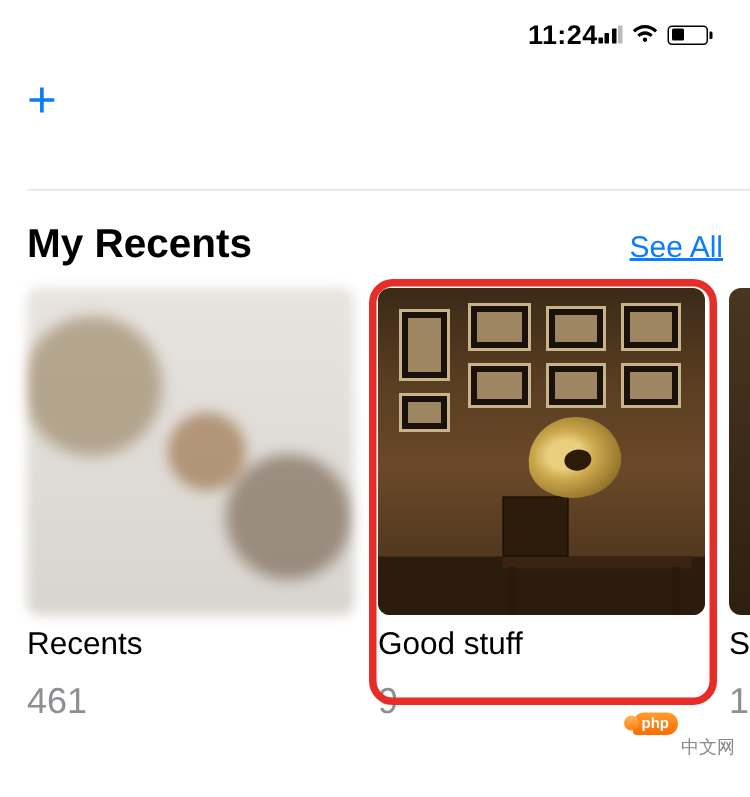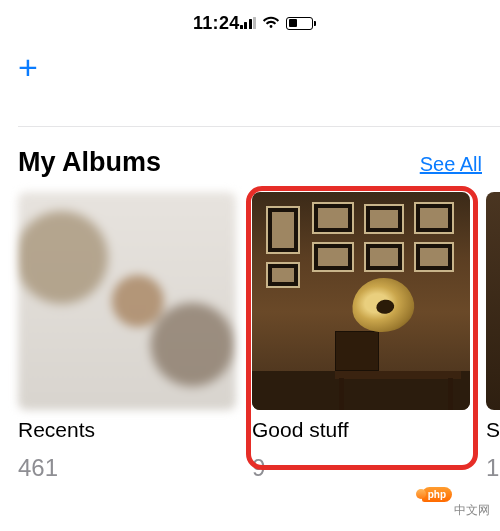--- a/index.html
+++ b/index.html
@@ -8,21 +8,21 @@
       height: 531px;
       background: #fff;
       font-family: -apple-system, BlinkMacSystemFont, "SF Pro Text", "Helvetica Neue", sans-serif;
       color: #000;
       overflow: hidden;
       position: relative;
     }
     
     .status-bar {
       display: flex;
-      justify-content: center;
+      justify-content: flex-end;
       align-items: center;
       padding: 12px 28px 6px 34px;
       height: 40px;
     }
     .time { font-size: 18px; font-weight: 600; letter-spacing: 0.3px; }
     .status-icons { display: flex; align-items: center; gap: 6px; }
     .signal-bars { display: flex; align-items: flex-end; gap: 1.5px; height: 12px; }
     .signal-bars span { width: 3px; background: #000; border-radius: 0.5px; }
     .signal-bars span:nth-child(1){height:4px} .signal-bars span:nth-child(2){height:7px}
     .signal-bars span:nth-child(3){height:10px} .signal-bars span:nth-child(4){height:12px;background:#bbb}
@@ -89,21 +89,21 @@
     .horn::after { content:""; position:absolute; left:38%; top:40%; width:18px; height:14px; background:#2b1b08; border-radius:50%; }
 
     
     .highlight-box { position:absolute; border: 5px solid #e62d27; border-radius: 16px; pointer-events:none; }
 
     
     .album.partial { width: 26px; flex: 0 0 26px; }
     .thumb3 { background: linear-gradient(#4a3521, #2e1f10); border-radius: 8px 0 0 8px; }
 
     
-    .watermark { position:absolute; right:10px; bottom:12px; display:flex; align-items:center; gap:2px; font-size:12px; }
+    .watermark { position:absolute; right:10px; bottom:24px; display:flex; align-items:center; gap:2px; font-size:12px; }
     .wm-pill { background:linear-gradient(#ff9d2f,#ff6a00); color:#fff; font-weight:700; font-size:10px; padding:2px 6px; border-radius:9px 9px 9px 3px; position:relative; }
     .wm-pill::before { content:""; position:absolute; left:-6px; top:2px; width:10px; height:10px; background:linear-gradient(#ffb65a,#ff7e14); border-radius:50%; }
     .wm-text { color:#888; font-size:12px;margin-top:32px; }
   </style>
 </head>
 <body>
 
 <div class="status-bar">
   <div class="time">11:24</div>
   <div class="status-icons">
@@ -124,21 +124,21 @@
   </div>
 </div>
 
 <div class="header">
   <div class="add-btn">+</div>
 </div>
 
 <div class="divider"></div>
 
 <div class="section-head">
-  <div class="section-title">My Albums</div>
+  <div class="section-title">My Recents</div>
   <div class="see-all">See All</div>
 </div>
 
 <div class="albums">
 
   <div class="album">
     <div class="thumb thumb1"></div>
     <div class="album-name">Recents</div>
     <div class="album-count">461</div>
   </div>

